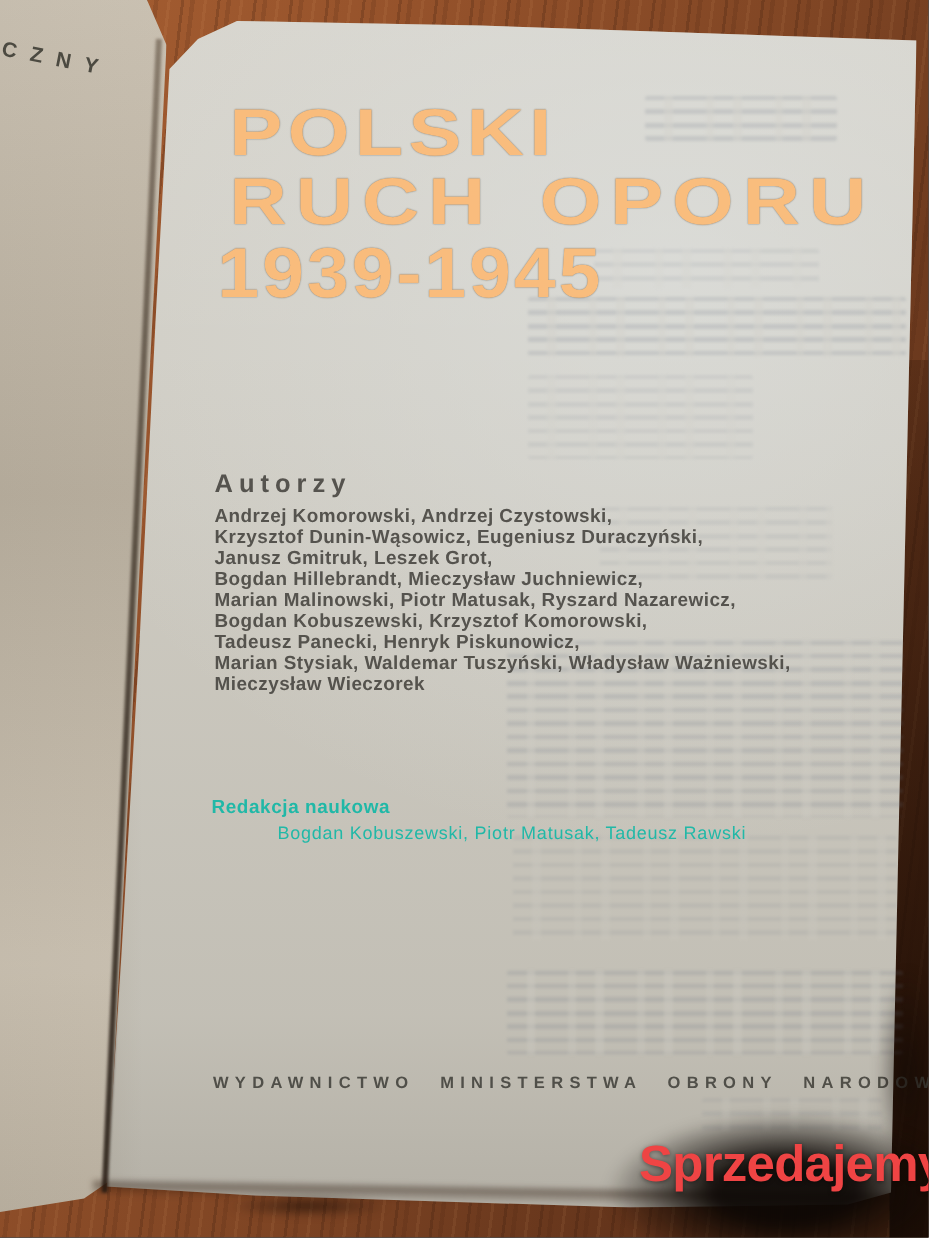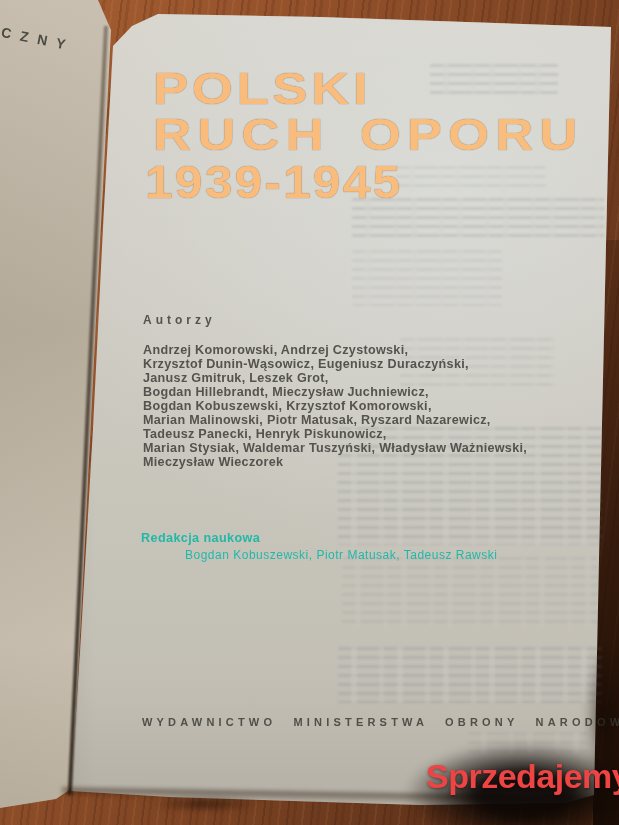--- a/index.html
+++ b/index.html
@@ -64,21 +64,21 @@
   
   .title-block{position:absolute;left:153px;top:66px;color:#fdba74;}
   .title-line{
     font-weight:700;line-height:45.5px;font-size:44px;letter-spacing:3px;
     transform:scaleX(1.2);transform-origin:left top;white-space:nowrap;
     text-shadow:0 0 1px rgba(62,60,54,0.75);opacity:0.9;
   }
   .title-line.l2{letter-spacing:5px;word-spacing:8px;}
   .title-line.l3{font-size:47px;letter-spacing:2px;transform:scaleX(1.06);margin-left:-8px;margin-top:2px;}
   .authors-block{position:absolute;left:143px;top:313px;color:#4b4944;}
-  .authors-heading{font-size:12px;font-weight:700;letter-spacing:4px;margin-bottom:16px;opacity:0.92;}
+  .authors-heading{font-size:17px;font-weight:700;letter-spacing:4px;margin-bottom:4px;opacity:0.92;}
   .author-line{font-size:12.6px;font-weight:700;letter-spacing:0.3px;line-height:14px;white-space:nowrap;opacity:0.92;}
   .editors-block{position:absolute;left:141px;top:530px;color:#14b8a6;}
   .editors-heading{font-size:12.6px;font-weight:700;letter-spacing:0.4px;line-height:17px;opacity:0.92;}
   .editors-line{font-size:12px;font-weight:400;letter-spacing:0.5px;line-height:17px;white-space:nowrap;opacity:0.92;padding-left:44px;}
   .publisher-line{
     position:absolute;left:142px;top:716px;color:#45443e;
     font-size:11px;font-weight:700;letter-spacing:4.2px;word-spacing:10px;white-space:nowrap;opacity:0.9;
   }
   
   .under-page-shadow{
@@ -142,22 +142,22 @@
     <div class="title-line l2">RUCH OPORU</div>
     <div class="title-line l3">1939-1945</div>
   </div>
 
   <div class="authors-block">
     <div class="authors-heading">Autorzy</div>
     <div class="author-line">Andrzej Komorowski, Andrzej Czystowski,</div>
     <div class="author-line">Krzysztof Dunin-Wąsowicz, Eugeniusz Duraczyński,</div>
     <div class="author-line">Janusz Gmitruk, Leszek Grot,</div>
     <div class="author-line">Bogdan Hillebrandt, Mieczysław Juchniewicz,</div>
+    <div class="author-line">Marian Malinowski, Piotr Matusak, Ryszard Nazarewicz,</div>
     <div class="author-line">Bogdan Kobuszewski, Krzysztof Komorowski,</div>
-    <div class="author-line">Marian Malinowski, Piotr Matusak, Ryszard Nazarewicz,</div>
     <div class="author-line">Tadeusz Panecki, Henryk Piskunowicz,</div>
     <div class="author-line">Marian Stysiak, Waldemar Tuszyński, Władysław Ważniewski,</div>
     <div class="author-line">Mieczysław Wieczorek</div>
   </div>
 
   <div class="editors-block">
     <div class="editors-heading">Redakcja naukowa</div>
     <div class="editors-line">Bogdan Kobuszewski, Piotr Matusak, Tadeusz Rawski</div>
   </div>
 

